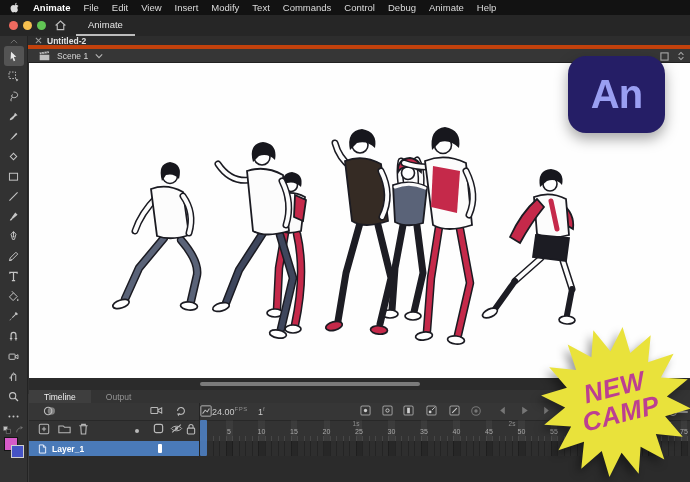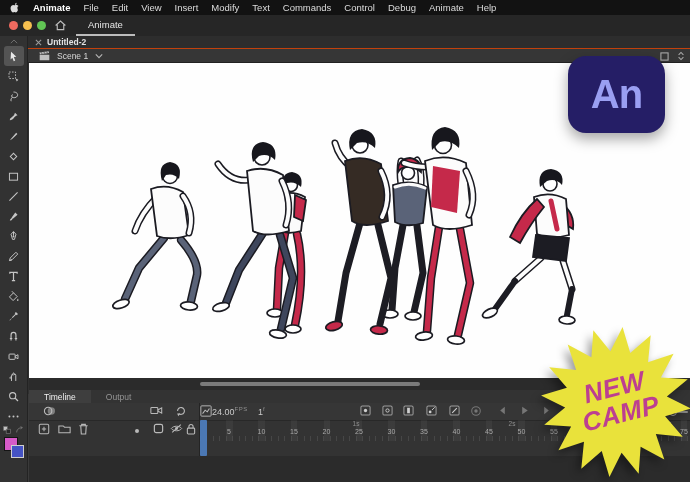--- a/index.html
+++ b/index.html
@@ -16,21 +16,21 @@
 
   
   .tabbar{position:absolute;left:0;top:15px;width:690px;height:21px;background:#262626;border-bottom:1px solid #191919;}
   .tl-dot{position:absolute;top:6px;width:9px;height:9px;border-radius:50%;}
   .dot-red{left:9px;background:#ee6a5f;}
   .dot-yel{left:23px;background:#f5bf4f;}
   .dot-grn{left:37px;background:#61c554;}
   .home{position:absolute;left:54px;top:4px;}
   .apptab{position:absolute;left:76px;top:0;height:19px;padding:0 12px;display:flex;align-items:center;
           color:#e6e6e6;font-size:9.5px;border-bottom:2px solid #bdbdbd;}
-  .docbar{position:absolute;left:28px;top:36px;width:662px;height:13px;background:#2d2d2d;border-bottom:1px solid #c2410c;
+  .docbar{position:absolute;left:28px;top:36px;width:662px;height:13px;background:#2d2d2d;border-bottom:4px solid #c2410c;
           display:flex;align-items:center;gap:5px;padding-left:7px;box-sizing:border-box;}
   .docbar .doclabel{color:#e3e3e3;font-size:8.5px;font-weight:bold;}
   .scenebar{position:absolute;left:28px;top:49px;width:662px;height:14px;background:#363636;border-bottom:1px solid #222;
             display:flex;align-items:center;gap:7px;padding-left:11px;box-sizing:border-box;}
   .scenebar .scenelabel{color:#d8d8d8;font-size:8.5px;}
   .scene-right{position:absolute;right:5px;top:2px;display:flex;gap:8px;align-items:center;}
 
   
   .toolbar{position:absolute;left:0;top:36px;width:28px;height:446px;background:#323232;border-right:1px solid #232323;
            display:flex;flex-direction:column;align-items:center;padding-top:2px;box-sizing:border-box;}
@@ -525,20 +525,30 @@
       <span class="fnum" style="left:289px;">45</span>
       <span class="fnum" style="left:321.5px;">50</span>
       <span class="fnum" style="left:354px;">55</span>
       <span class="fnum" style="left:386.5px;">60</span>
       <span class="fnum" style="left:419px;">65</span>
       <span class="fnum" style="left:451.5px;">70</span>
       <span class="fnum" style="left:484px;">75</span>
       <div class="ticks"></div>
     </div>
 
+    <div class="tl-row">
+      <div class="rowname">
+        <svg class="icon" width="9" height="10" viewBox="0 0 10 11">
+            <path fill="none" stroke="#e8eefc" stroke-width="1.1" d="M1.5,1 H6 L8.5,3.5 V10 H1.5 Z M6,1 V3.5 H8.5"></path>
+          </svg>
+        <span class="lname">Layer_1</span>
+        <div class="outlinesw"></div>
+      </div>
+      <div class="rowframes"></div>
+    </div>
 
     <div class="tl-divider"></div>
     <div class="tl-empty"></div>
     <div class="playhead"></div>
   </div>
 
   <div class="an-logo">
     <span>An</span>
   </div>
 

